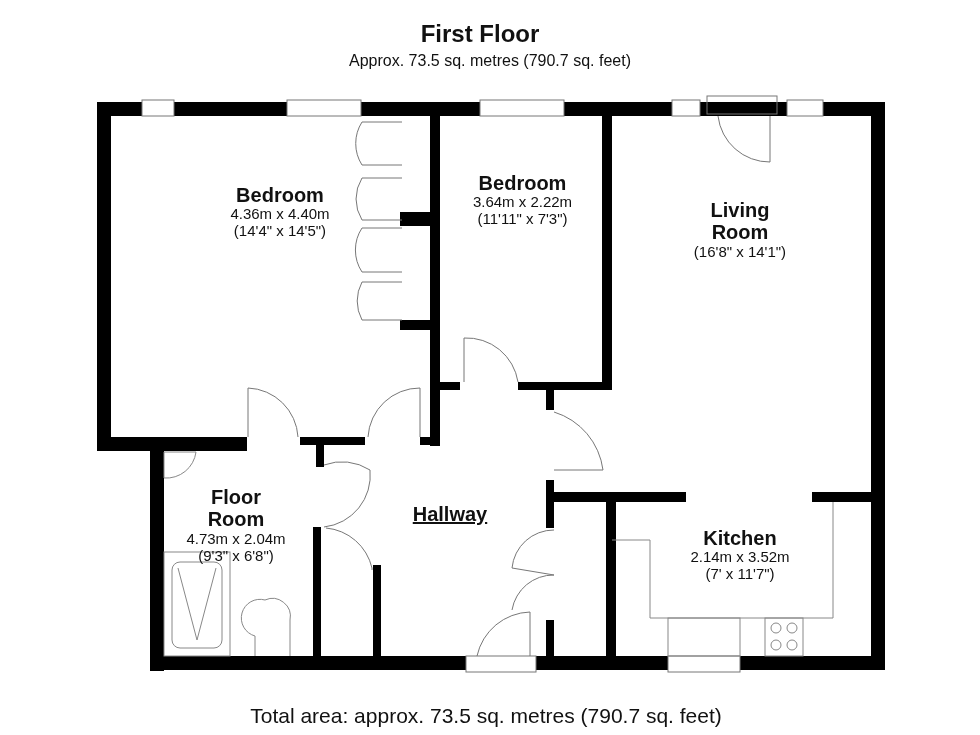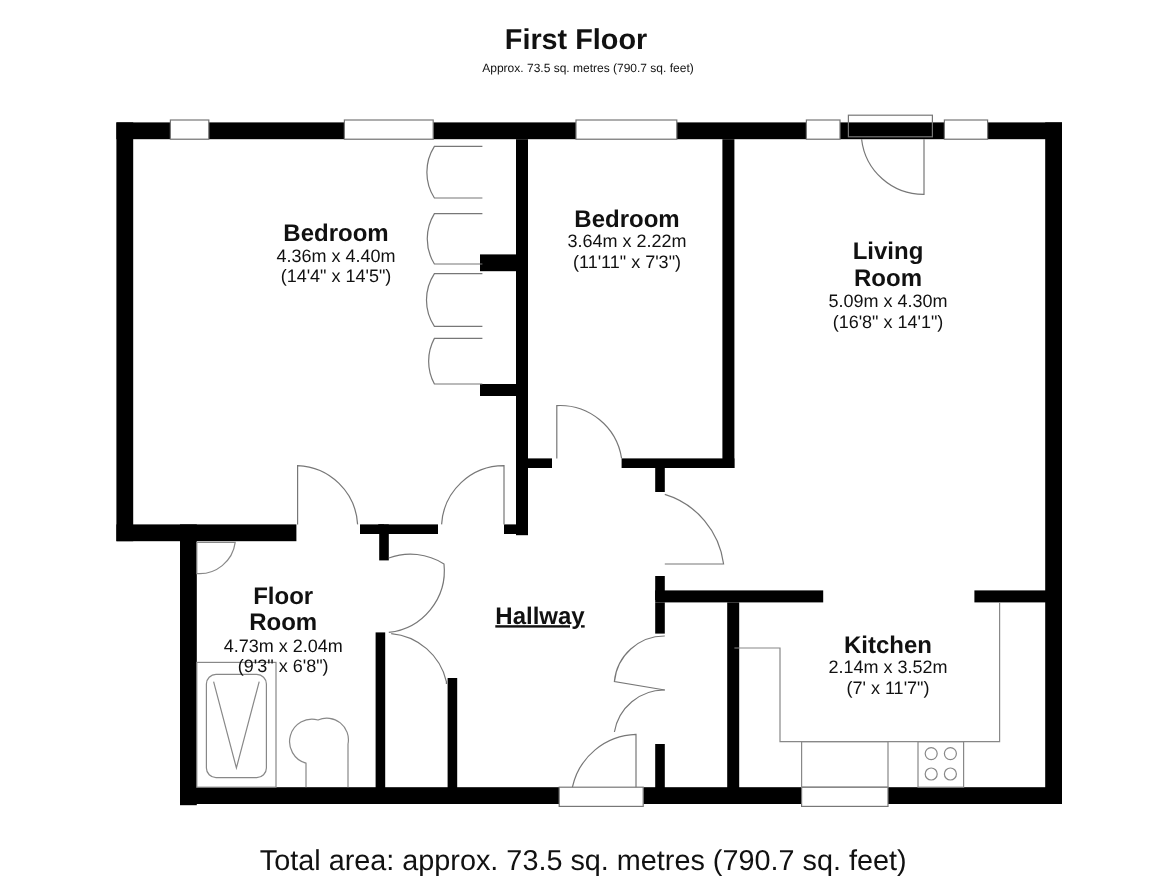--- a/index.html
+++ b/index.html
@@ -1,19 +1,19 @@
 <!DOCTYPE html>
 <html><head>
 <meta charset="utf-8">
 <style>
   html, body { margin: 0; padding: 0; background: #ffffff; }
   body { width: 980px; height: 735px; position: relative; overflow: hidden; font-family: "Liberation Sans", sans-serif; color: #111; }
   .title { position: absolute; left: 0; width: 960px; top: 20px; text-align: center; font-weight: bold; font-size: 24px; }
-  .subtitle { position: absolute; left: 0; width: 980px; top: 52px; text-align: center; font-size: 10px; }
-  .footer { position: absolute; left: 0; width: 972px; top: 704px; text-align: center; font-size: 24px; }
+  .subtitle { position: absolute; left: 0; width: 980px; top: 52px; text-align: center; font-size: 16px; }
+  .footer { position: absolute; left: 0; width: 972px; top: 704px; text-align: center; font-size: 21px; }
   svg { position: absolute; left: 0; top: 0; }
   .room { position: absolute; text-align: center; line-height: 1.12; }
   .room .name { font-weight: bold; font-size: 20px; display: block; }
   .room .dim { font-size: 15px; display: block; }
 </style>
 </head>
 <body>
 
 <div class="title">First Floor</div>
 <div class="subtitle">Approx. 73.5 sq. metres (790.7 sq. feet)</div>
@@ -107,21 +107,20 @@
 
 <div class="room" style="left:440px; top:172px; width:165px;">
   <span class="name">Bedroom</span>
   <span class="dim">3.64m x 2.22m</span>
   <span class="dim">(11'11" x 7'3")</span>
 </div>
 
 <div class="room" style="left:650px; top:199px; width:180px;">
   <span class="name">Living</span>
   <span class="name">Room</span>
-  <span class="dim">5.09m x 4.30m</span>
   <span class="dim">(16'8" x 14'1")</span>
 </div>
 
 <div class="room" style="left:160px; top:486px; width:152px;">
   <span class="name">Floor</span>
   <span class="name">Room</span>
   <span class="dim">4.73m x 2.04m</span>
   <span class="dim">(9'3" x 6'8")</span>
 </div>
 

